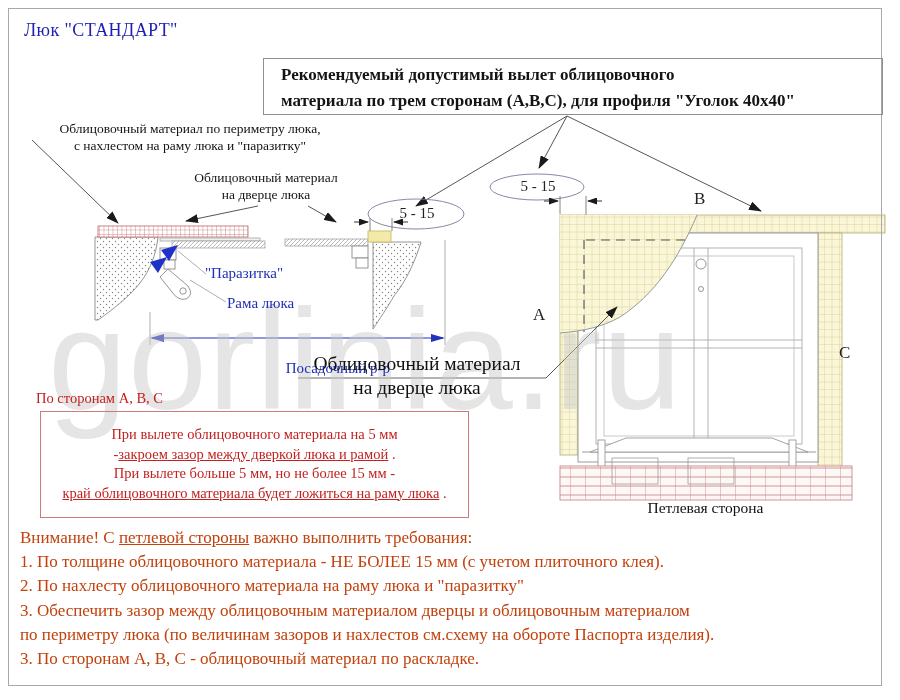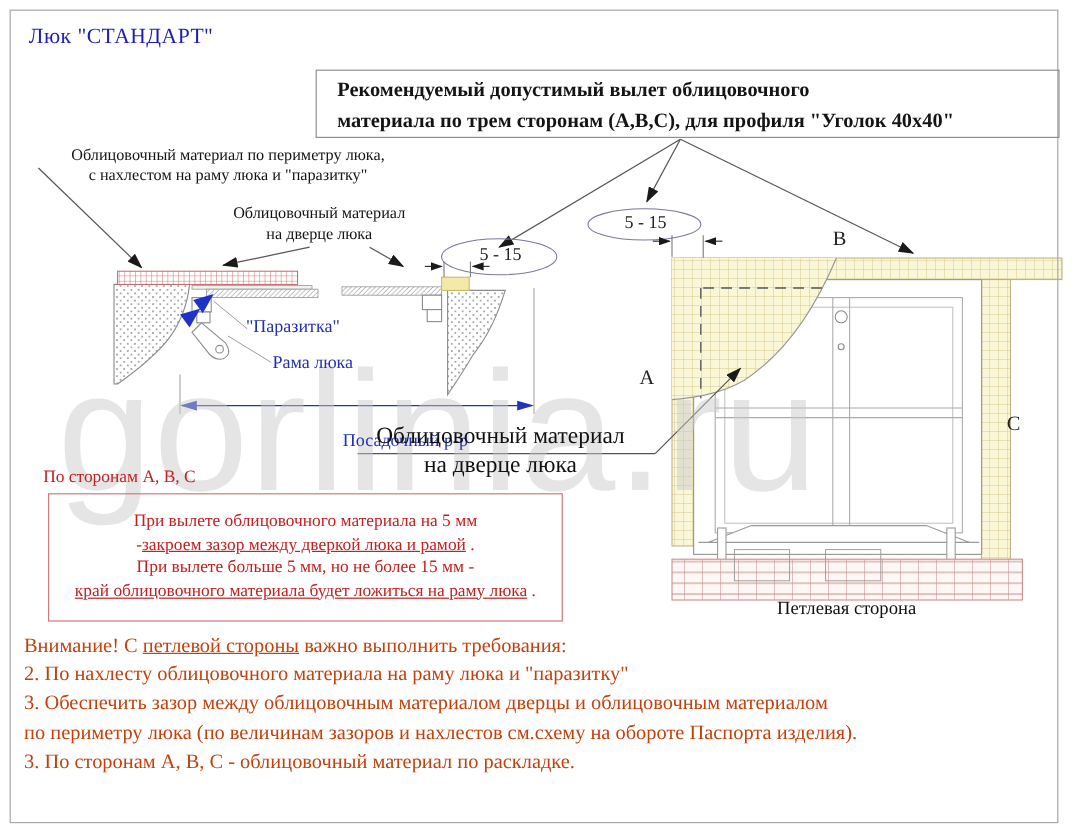--- a/index.html
+++ b/index.html
@@ -212,19 +212,20 @@
     <div>При вылете больше 5 мм, но не более 15 мм -</div>
     <div>
       <span class="u">край облицовочного материала будет ложиться на раму люка</span><span> .</span>
     </div>
   </div>
 
   <div id="notes" class="abs">
     <div>
       <span>Внимание! С </span><span class="u">петлевой стороны</span><span> важно выполнить требования:</span>
     </div>
+    <div>1. По толщине облицовочного материала - НЕ БОЛЕЕ 15 мм (с учетом плиточного клея).</div>
     <div>2. По нахлесту облицовочного материала на раму люка и "паразитку"</div>
     <div>3. Обеспечить зазор между облицовочным материалом дверцы и облицовочным материалом</div>
     <div> по периметру люка (по величинам зазоров и нахлестов см.схему на обороте Паспорта изделия).</div>
     <div>3. По сторонам А, В, С - облицовочный материал по раскладке.</div>
   </div>
 
 </div>
 
 </body></html>

